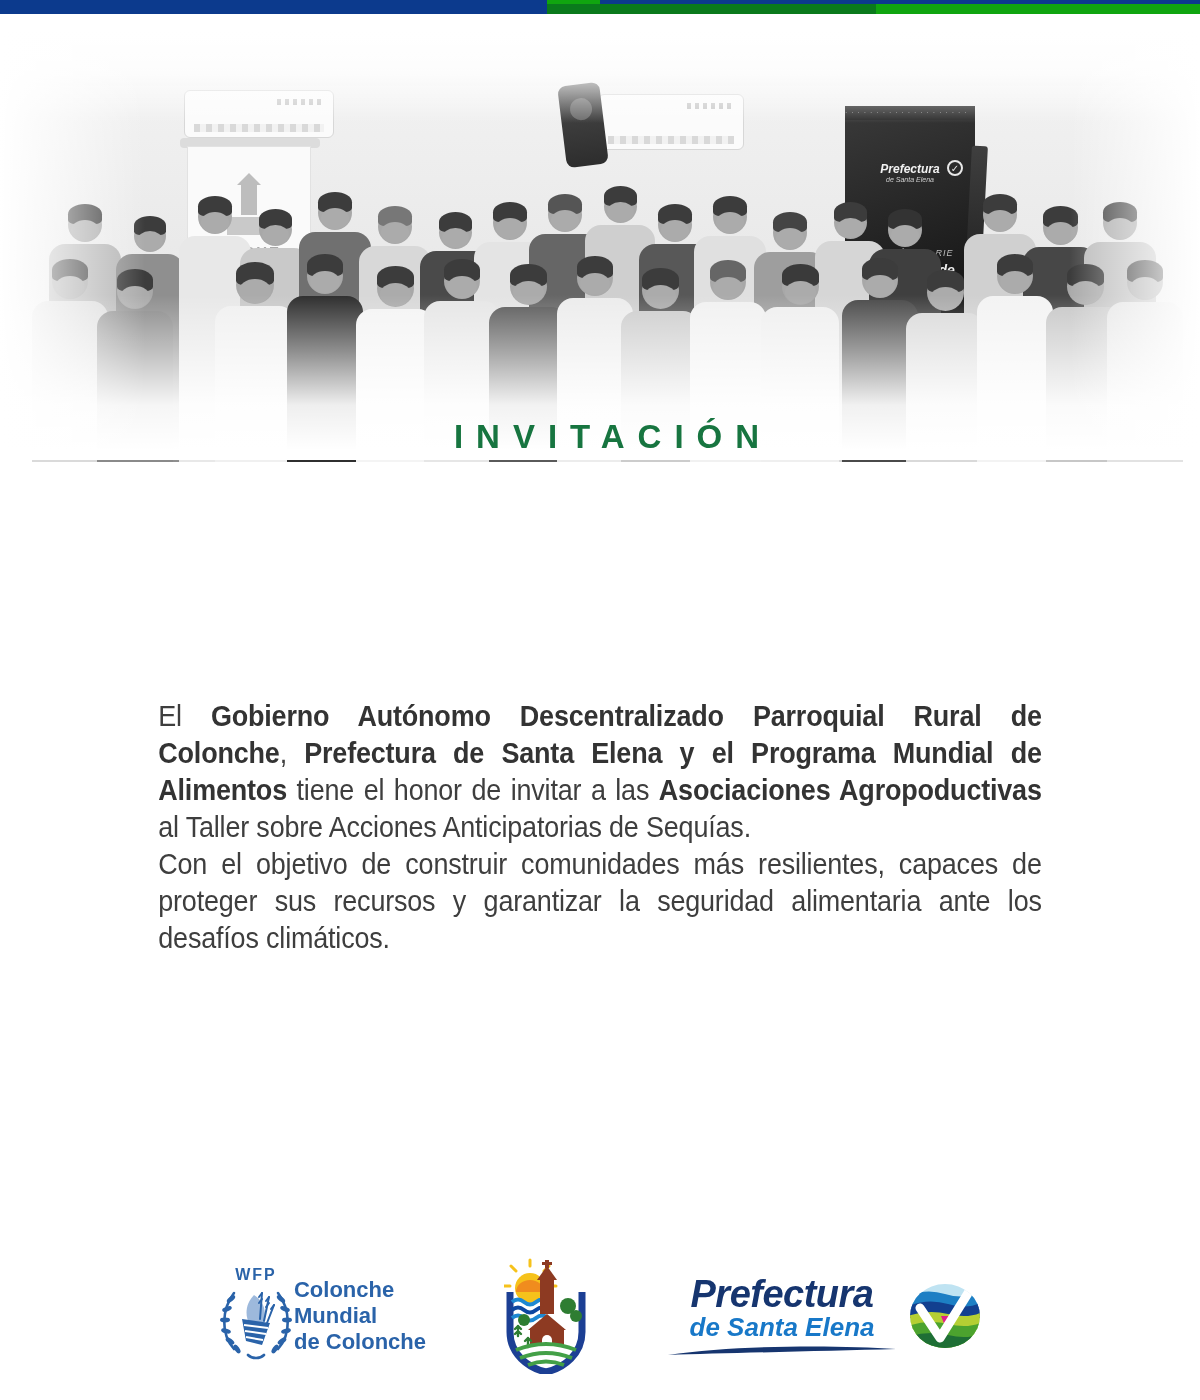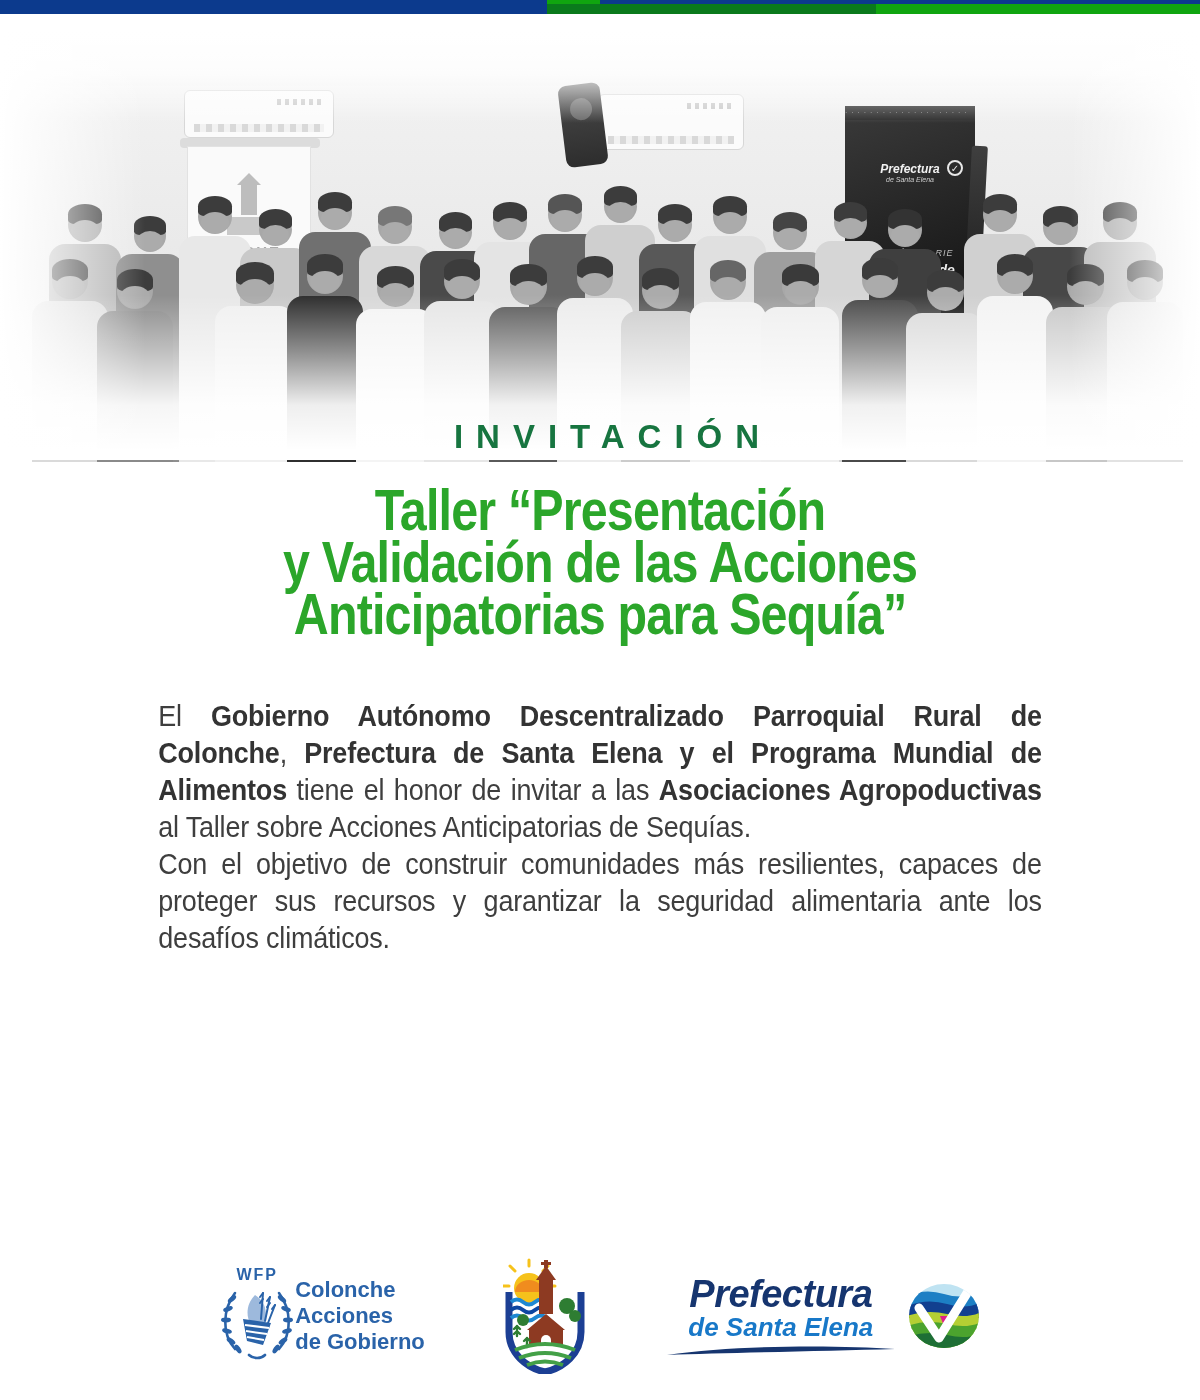--- a/index.html
+++ b/index.html
@@ -340,27 +340,20 @@
           <div class="hair" style="left: 18px; top: 2px; width: 36px; height: 21.6px; background: rgb(60, 60, 60);"></div>
           <div class="head" style="left: 21px; top: 18.6px; width: 30px; height: 22.32px; background: rgb(171, 171, 171);"></div>
           <div class="torso" style="left: -1.8px; top: 44px; width: 75.6px; height: 160px; background: rgb(226, 226, 226);"></div>
         </div>
       </div>
     <div class="vignette"></div>
   </div>
 
   <div class="invitacion">INVITACIÓN</div>
 
-  <div class="title">
-    <div class="inner">
-      <div>Taller “Presentación</div>
-      <div>y Validación de las Acciones</div>
-      <div>Anticipatorias para Sequía”</div>
-    </div>
-  </div>
 
   <div class="para"><span>El </span><span class="b">Gobierno Autónomo Descentralizado Parroquial Rural de Colonche</span><span>, </span><span class="b">Prefectura de Santa Elena y el Programa Mundial de Alimentos</span><span> tiene el honor de invitar a las </span><span class="b">Asociaciones Agropoductivas</span><span> al Taller sobre Acciones Anticipatorias de Sequías.</span><br><span>Con el objetivo de construir comunidades más resilientes, capaces de proteger sus recursos y garantizar la seguridad alimentaria ante los desafíos climáticos.</span></div>
 
 
   <div class="logos">
 
     <div class="logo-wfp">
       <div class="wfp-emblem">
         <div class="wfp-acronym">WFP</div>
         <svg width="76" height="82" viewBox="0 0 76 82">
@@ -393,22 +386,22 @@
           <path d="M24,34 L52,38 L44,60 L28,56 Z" fill="#2a63a9"></path>
           <g stroke="#fff" stroke-width="2">
             <path d="M26,40 L50,43"></path>
               <path d="M27,46 L48,49"></path>
               <path d="M28,52 L45,55"></path>
           </g>
         </svg>
       </div>
       <div class="wfp-name">
         <div>Colonche</div>
-        <div>Acciones</div>
-        <div>de Gobierno</div>
+        <div>Mundial</div>
+        <div>de Colonche</div>
       </div>
     </div>
 
     <div class="logo-colonche">
       <svg width="84" height="116" viewBox="0 0 84 116">
         <path d="M6,34 L6,74 C6,96 24,110 42,114 C60,110 78,96 78,74 L78,34" fill="#fff" stroke="#1c3f94" stroke-width="7"></path>
         <g>
           <circle cx="26" cy="30" r="15" fill="#f6c21b"></circle>
           <g stroke="#f6c21b" stroke-width="3" stroke-linecap="round">
             <path d="M26,8 v-6"></path>

